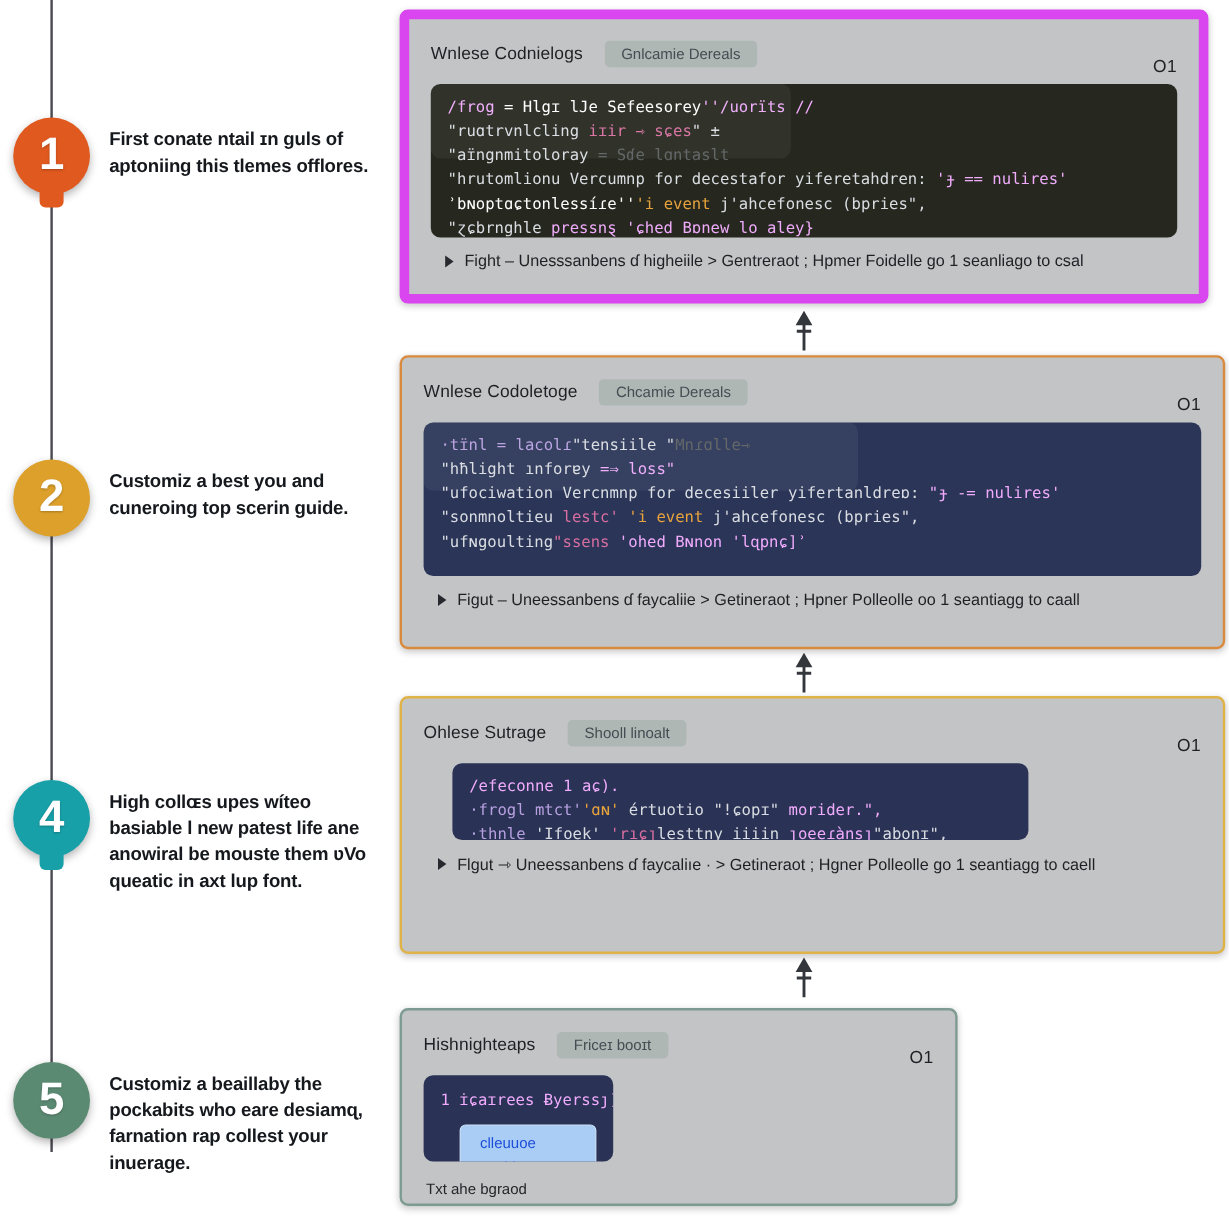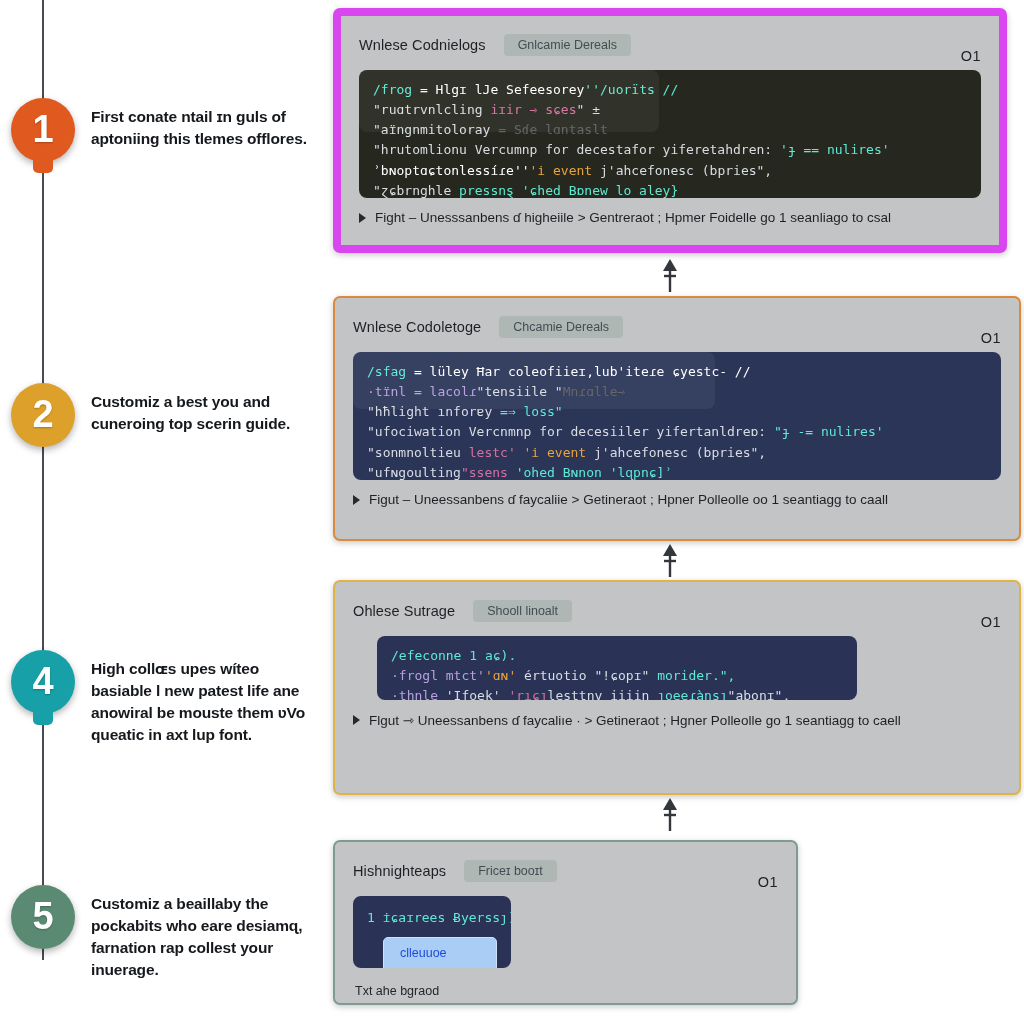--- a/index.html
+++ b/index.html
@@ -131,21 +131,21 @@
     line-height: 1.55;
     position: relative;
     box-sizing: border-box;
     overflow: hidden;
   }
   .code-dark  { background: #26281f; }
   .code-navy  { background: #2b3558; }
   .code-navy2 { background: #2a3356; }
 
   .code-line { white-space: pre; }
-  .tk-green  { color: #5eead4; }
+  .tk-green  { color: #f0abfc; }
   .tk-grey   { color: #ffffff; }
   .tk-dim    { color: #5b6060; }
   .tk-pink   { color: #d86fa0; }
   .tk-white  { color: #d9dde2; }
   .tk-orange { color: #e8a33d; }
   .tk-lav    { color: #b8a0e0; }
 
   .code-overlay {
     position: absolute;
     left: 0;
@@ -159,21 +159,21 @@
     font-size: 12.5px;
     color: #23262a;
     margin: 16px 0 0 2px;
   }
 
   
   .card-foot {
     display: flex;
     align-items: center;
     gap: 9px;
-    padding: 12px 18px 12px 18px;
+    padding: 12px 18px 12px 30px;
     font-size: 13.5px;
     color: #1d2024;
     white-space: nowrap;
   }
   .tri-icon {
     width: 0; height: 0;
     border-left: 7px solid #26292d;
     border-top: 5px solid transparent;
     border-bottom: 5px solid transparent;
     flex: 0 0 auto;
@@ -279,21 +279,20 @@
 
 <div class="card" id="card-1" style="left:333px; top:296px; width:688px; height:245px; border:2px solid #d98a3c;">
   <div class="card-inner">
     <div class="card-head">
       <span class="card-title">Wnlese Codoletoge</span>
       <span class="card-chip">Chcamie Dereals</span>
       <span class="card-badge">O1</span>
     </div>
     <div class="code-block code-navy" id="code-1" style="height:128px;">
         <div class="code-overlay" id="overlay-1" style="left: 0px; top: 0px; width: 362px; height: 57px;"></div>
-        <div class="code-line"><span class="tk-green">/sfag </span><span class="tk-grey">= lüley Ħar coleofiieɪ,lub'iteɾe ɕyestc- //</span></div>
         <div class="code-line"><span class="tk-lav">·tɪ̈nl = lacolɾ</span><span class="tk-white">"tensiile "</span><span class="tk-dim">Mnɾɑlle⇾</span></div>
         <div class="code-line"><span class="tk-white">"hħlight ınforɐy </span><span class="tk-green">=⇒ loss"</span></div>
         <div class="code-line"><span class="tk-white">"ufociwation Vercnmnp for decesiiler yifertanldreɒ: </span><span class="tk-green">"ɟ -= nulires'</span></div>
         <div class="code-line"><span class="tk-white">"sonmnoltieu </span><span class="tk-pink">lestc'</span><span class="tk-orange"> 'i̇ event </span><span class="tk-white">j'ahcefonesc (bpries",</span></div>
         <div class="code-line"><span class="tk-white">"ufɴgoulting</span><span class="tk-pink">"ssens </span><span class="tk-green">'ohed Bɴnon 'lɋpnɕ]ʾ</span></div>
 
     </div>
   </div>
   <div class="card-foot">
     <span class="tri-icon"></span>

